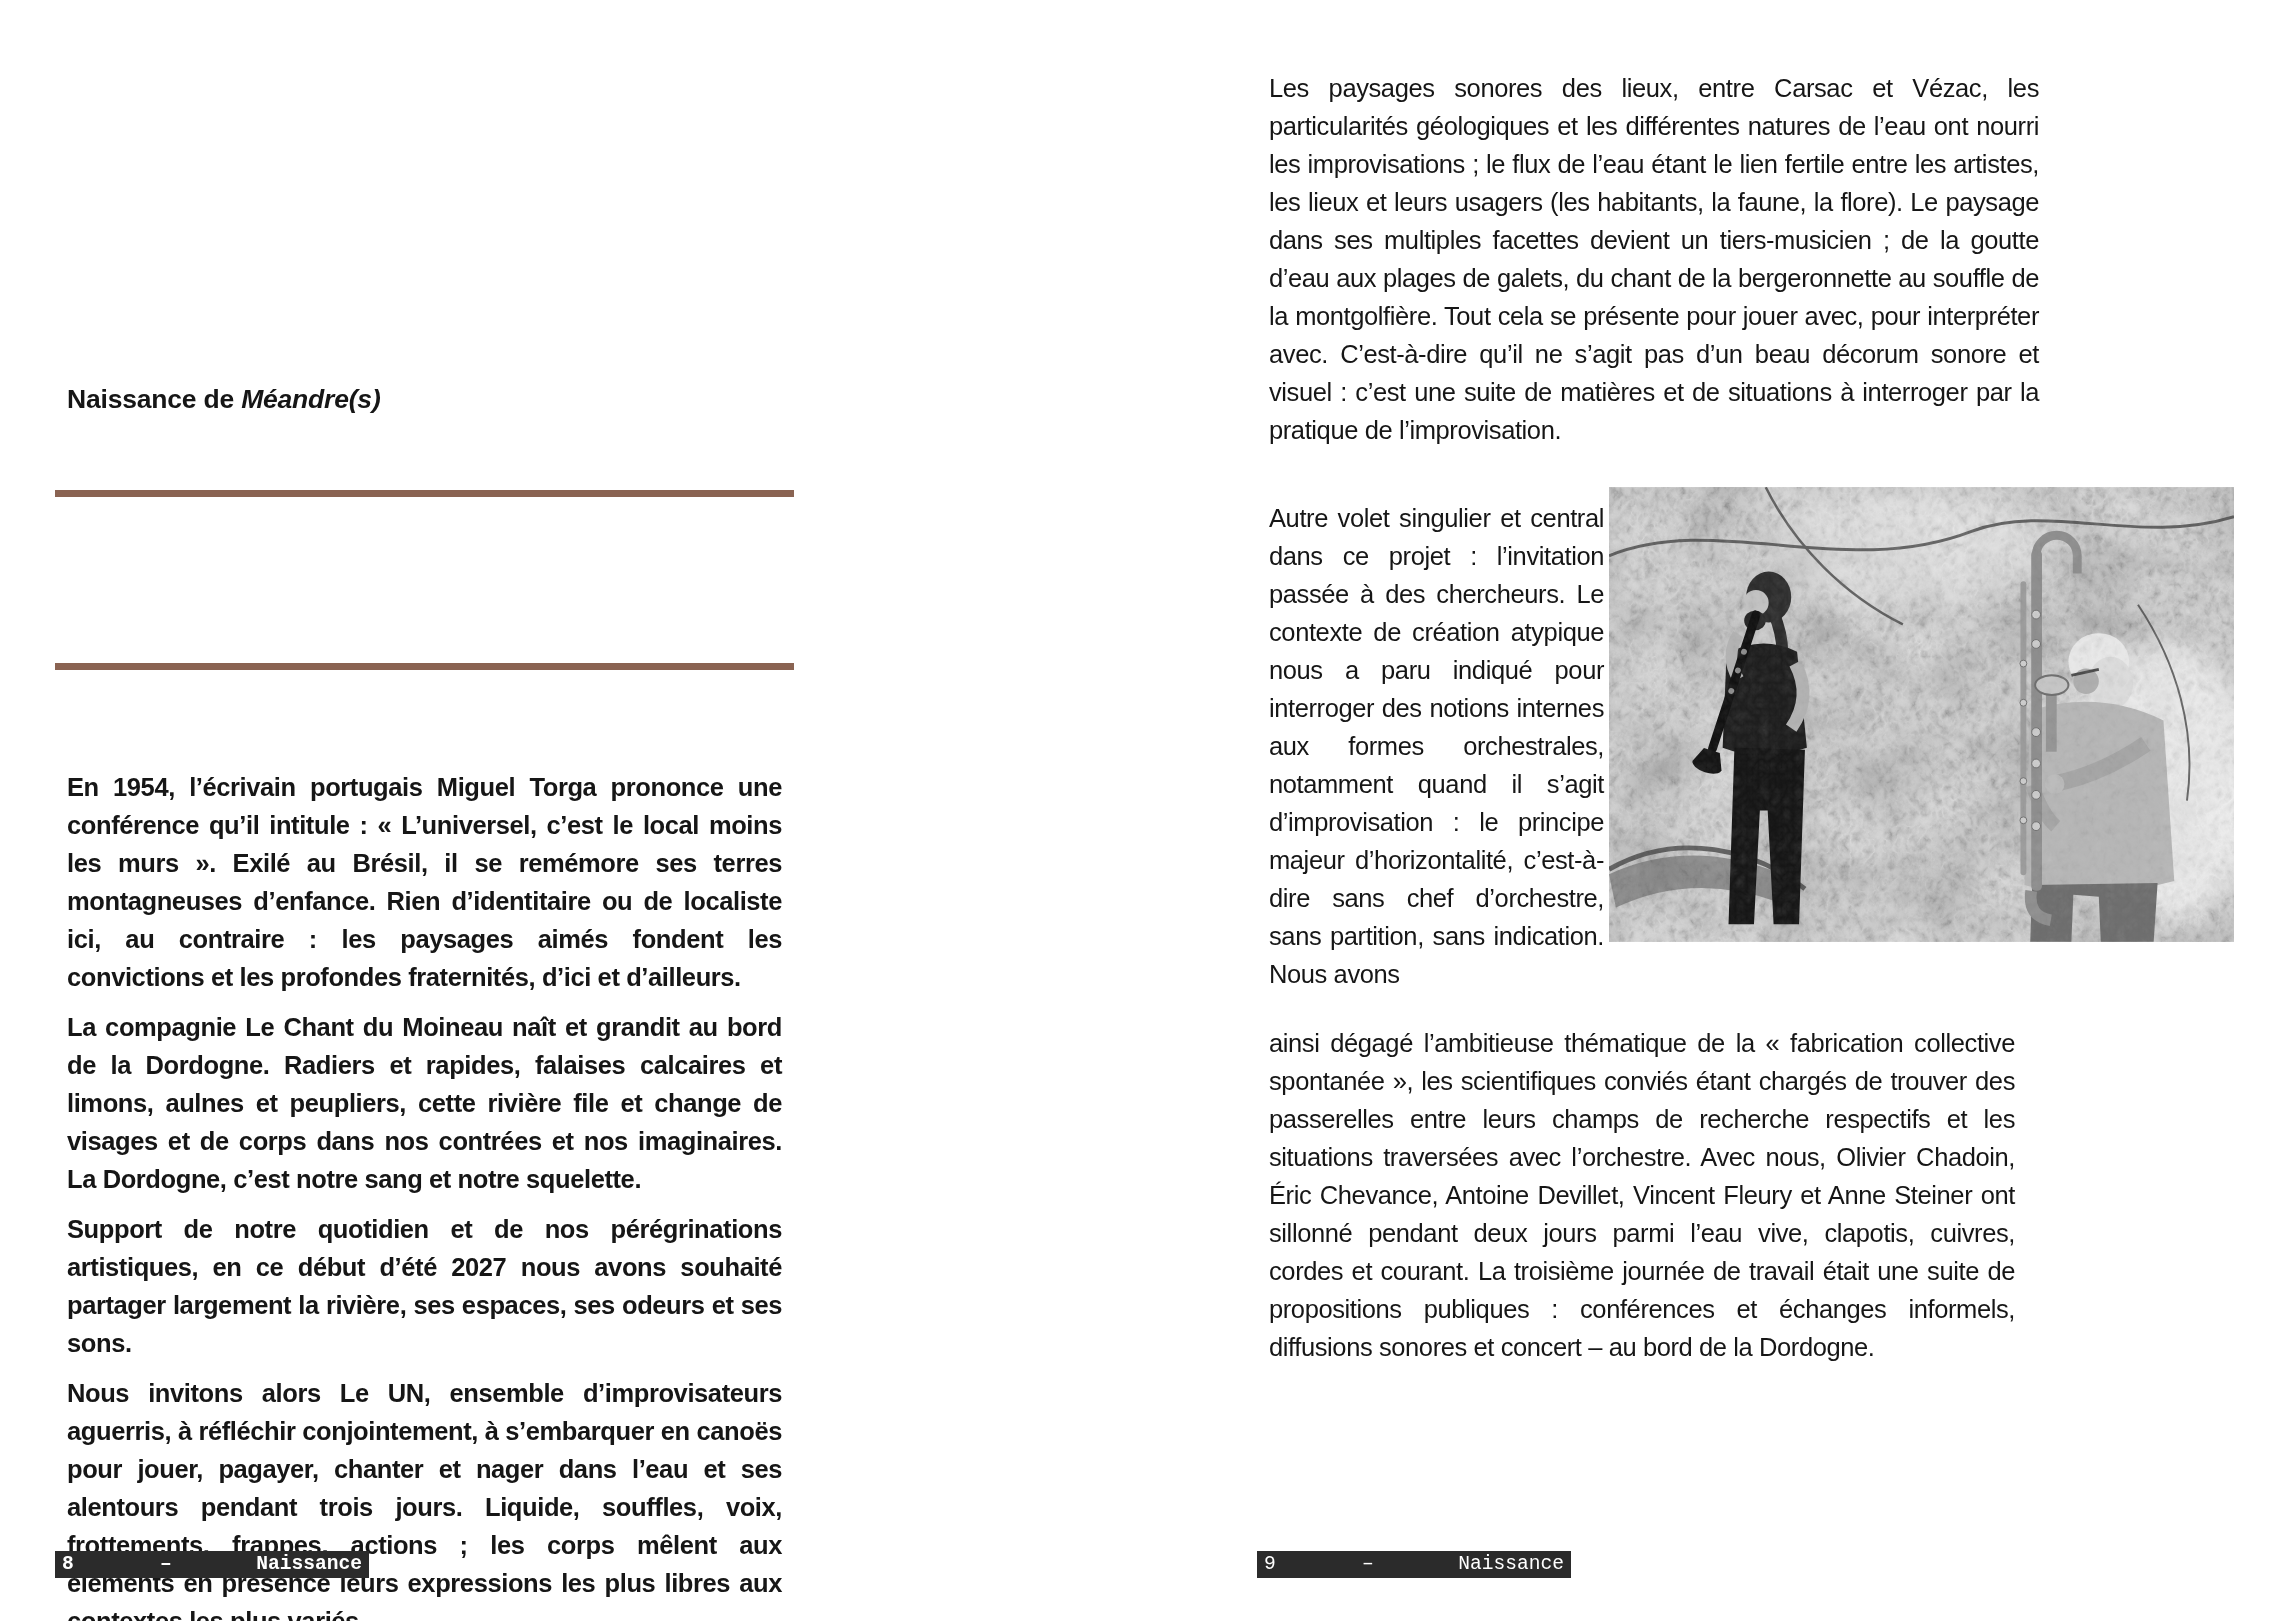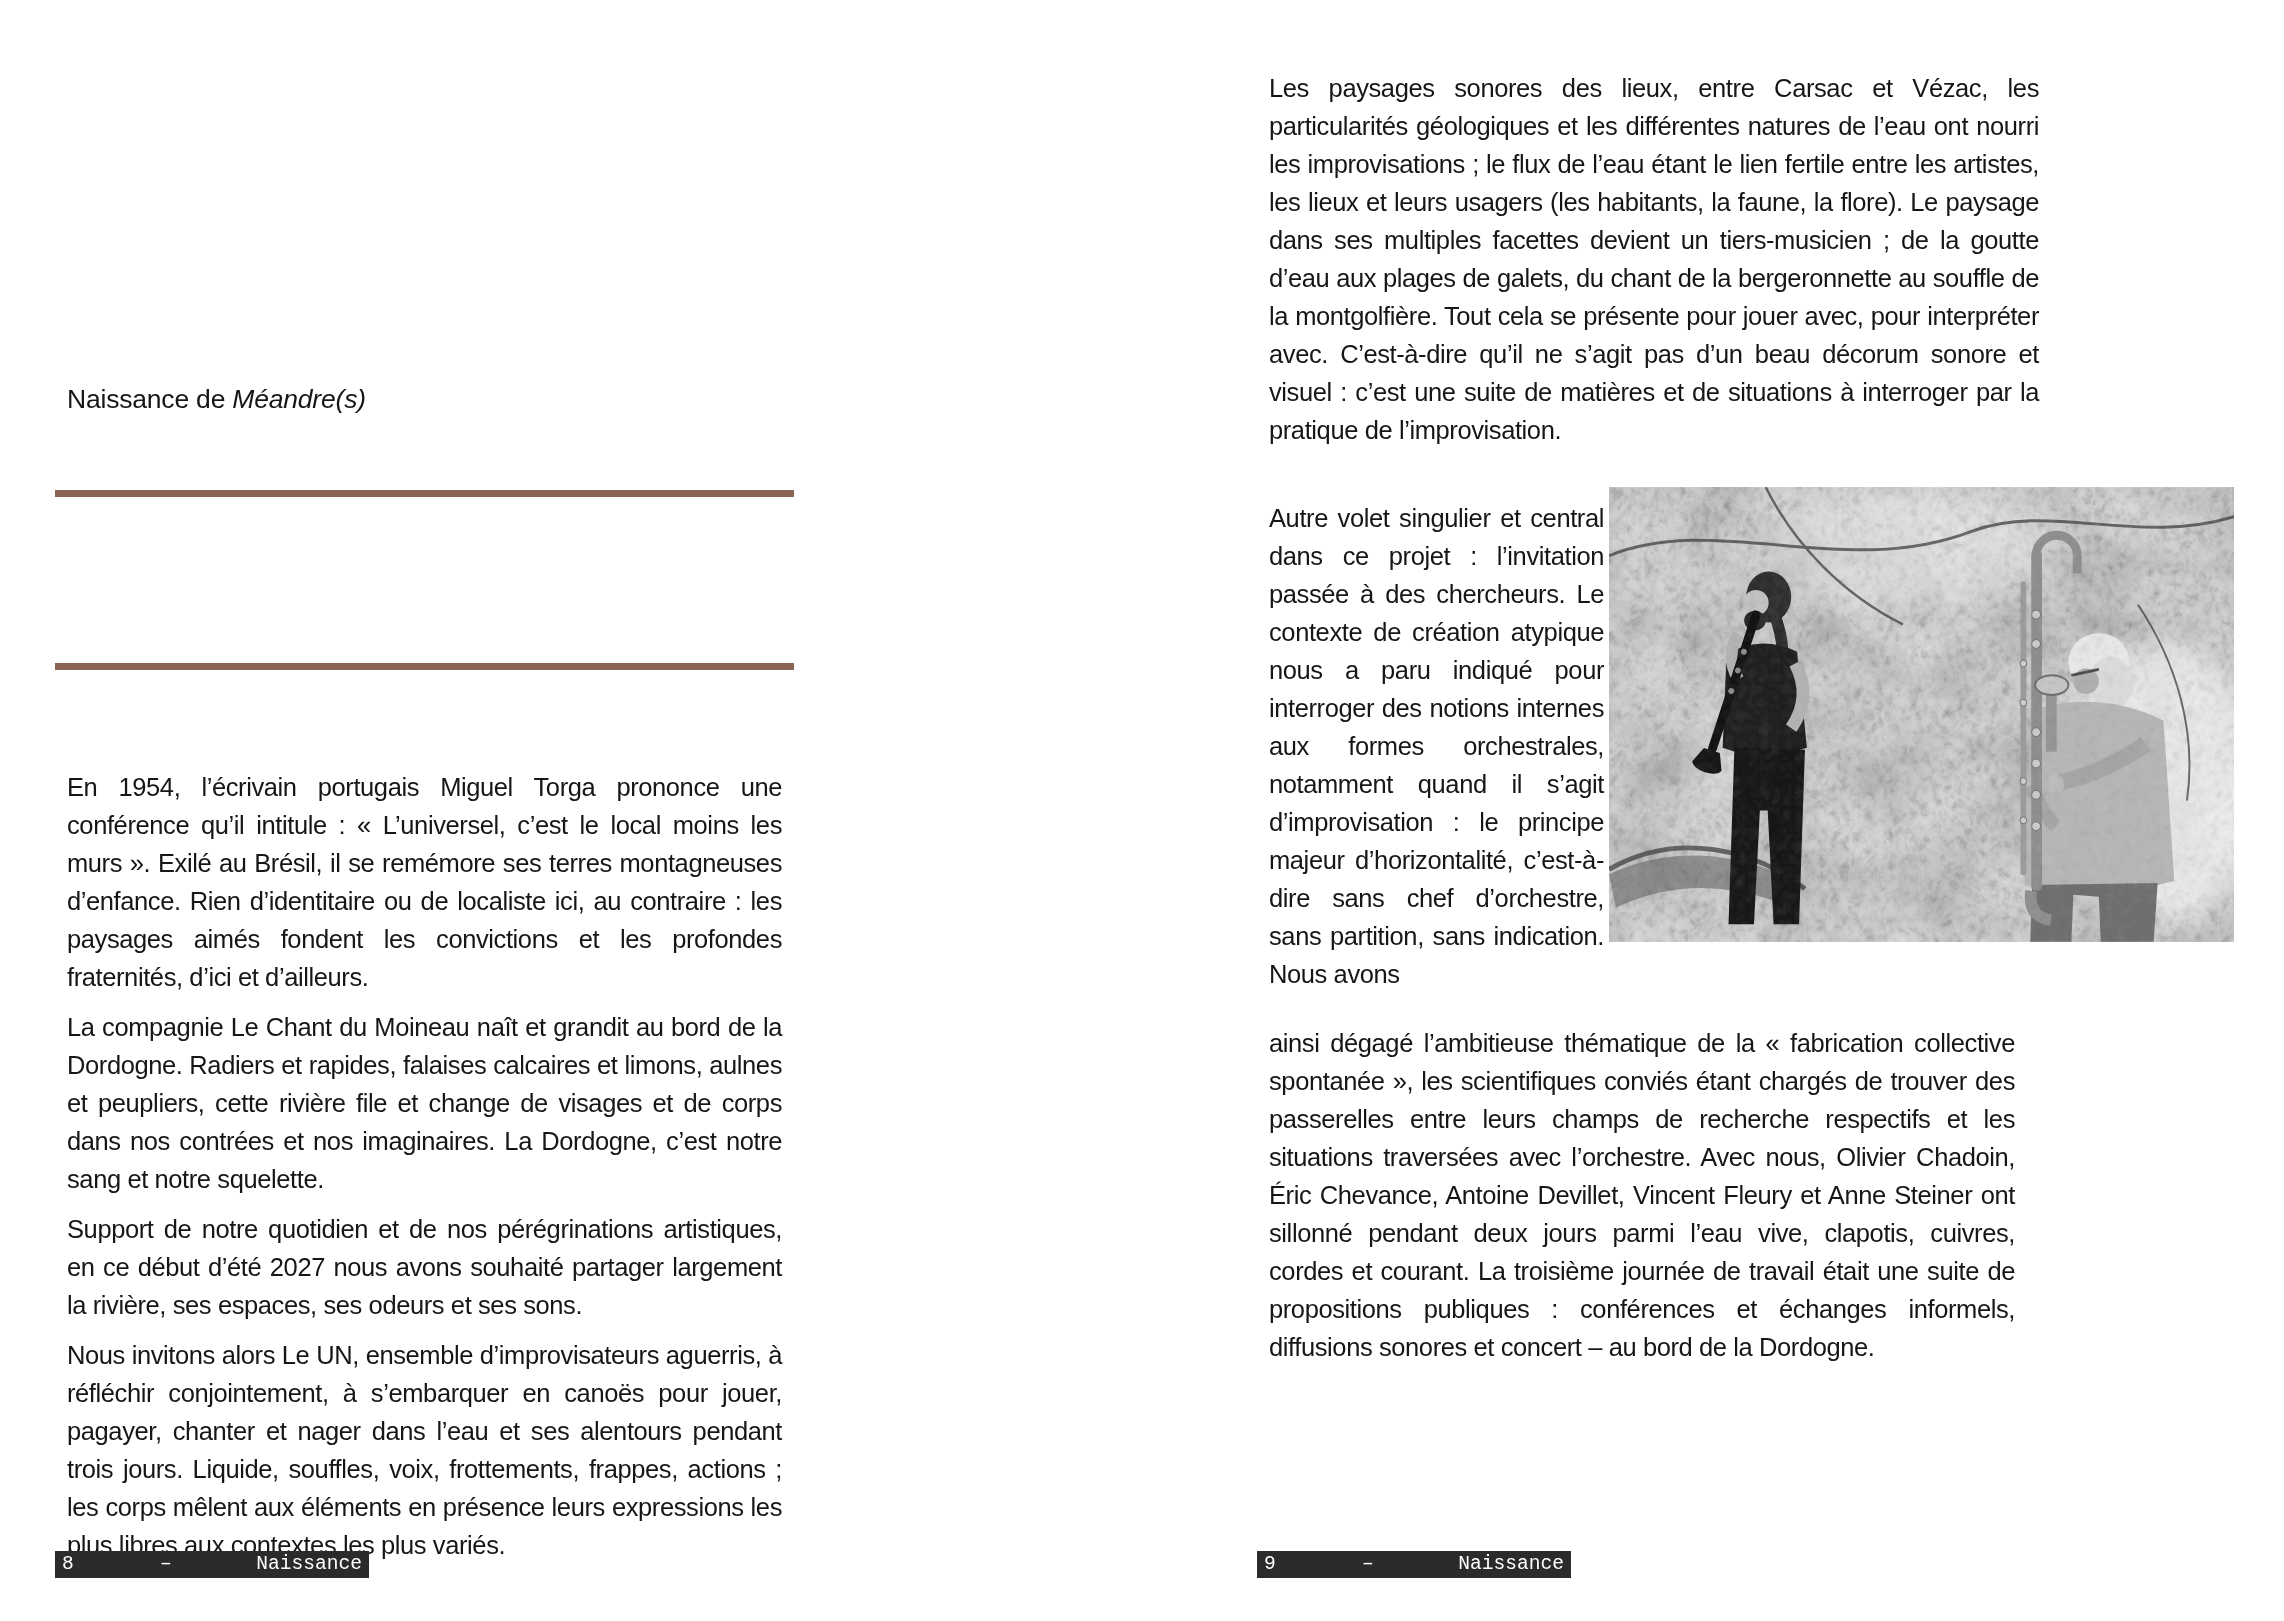--- a/index.html
+++ b/index.html
@@ -27,21 +27,21 @@
   .footer-bar .lbl{justify-self:end;}
   .end-square{
     display:inline-block;width:12.7px;height:22.5px;background:#8a6352;
     vertical-align:-3.9px;margin-left:8.8px;
   }
   .photo-frame{width:625px;height:455px;overflow:hidden;}
 </style>
 </head>
 <body>
 
-<div class="abs" style="left:0;top:0;width:1142px;height:1403px;">
+<div class="abs" style="left:0;top:0;width:1142px;height:1403px;font-weight:bold;">
 
   <p class="abs title" style="left:55px;top:369px;width:739px;">
     <span>Naissance de </span><span class="it">Méandre(s)</span>
   </p>
 
   <div class="abs rule" style="left:55px;top:490px;width:739px;"></div>
 
 
   <div class="abs rule" style="left:55px;top:663px;width:739px;"></div>
 

